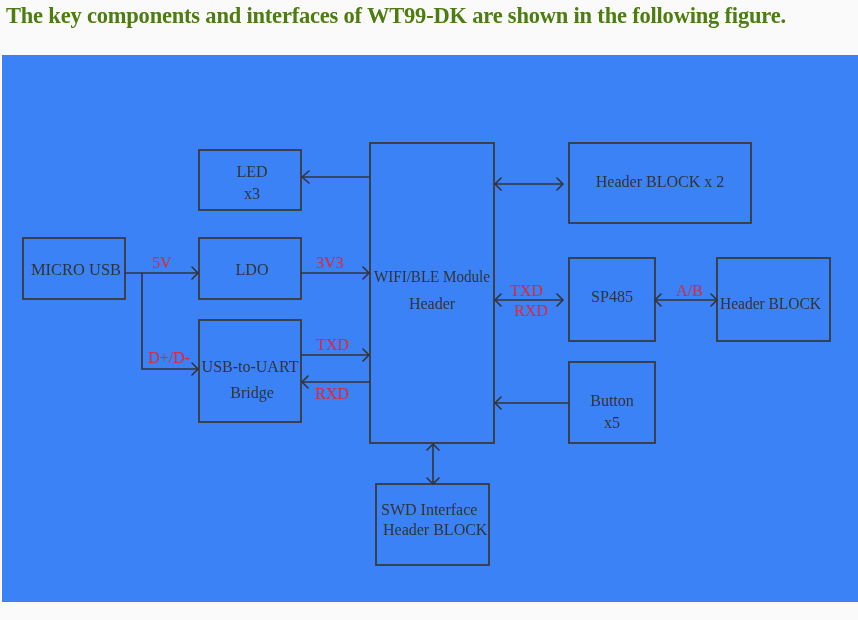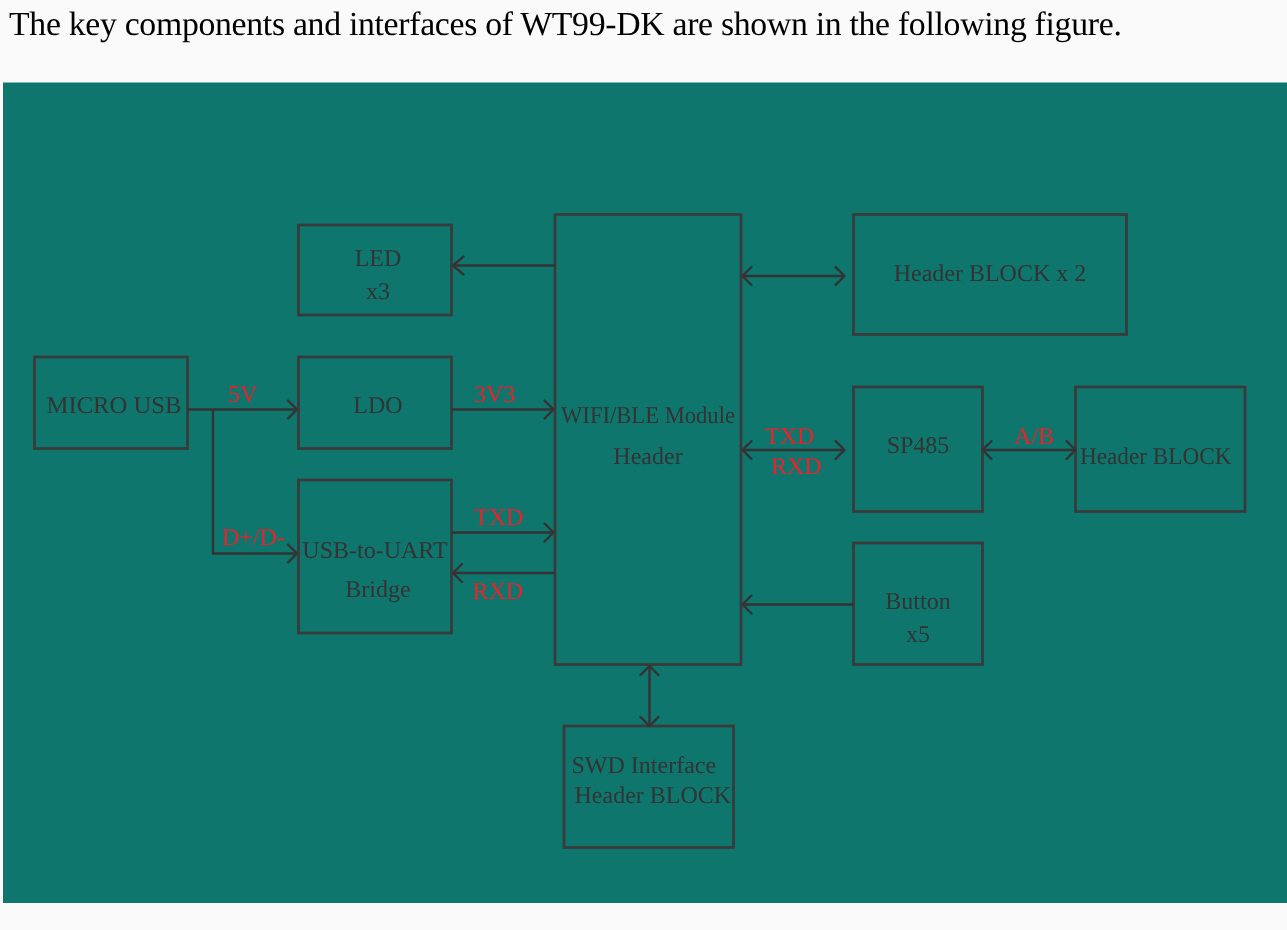--- a/index.html
+++ b/index.html
@@ -1,18 +1,18 @@
 <!DOCTYPE html>
 <html><head>
 <meta charset="utf-8">
 <style>
   html, body { margin:0; padding:0; }
   body { width:858px; height:620px; background:#fafafa; position:relative; overflow:hidden; font-family:"Liberation Serif", serif; }
-  .caption { position:absolute; left:6px; top:3px; font-size:22.5px; color:#000000; white-space:nowrap; letter-spacing:-0.2px; }
-  .figure { position:absolute; left:2px; top:55px; width:856px; height:547px; background:#0f766e; }
+  .caption { position:absolute; left:6px; top:3px; font-size:22.5px; color:#4d7c0f; white-space:nowrap; letter-spacing:-0.2px;font-weight:bold; }
+  .figure { position:absolute; left:2px; top:55px; width:856px; height:547px; background:#3b82f6; }
   svg { position:absolute; left:0; top:0; }
   .box { fill:none; stroke:#3a3a3a; stroke-width:1.8; }
   .line { stroke:#333; stroke-width:1.6; fill:none; }
   .head { stroke:#333; stroke-width:1.6; fill:none; stroke-linecap:round; stroke-linejoin:round; }
   .lbl { font-family:"Liberation Serif", serif; font-size:16px; fill:#333; }
   .sig { font-family:"Liberation Serif", serif; font-size:16px; fill:#e8232b; }
 </style>
 </head>
 <body>
 

